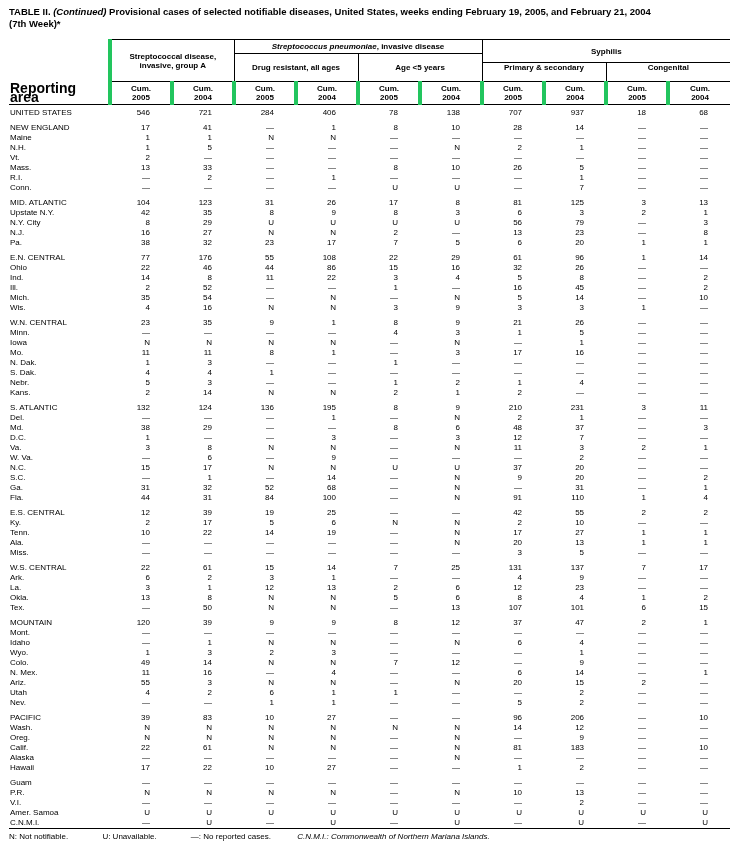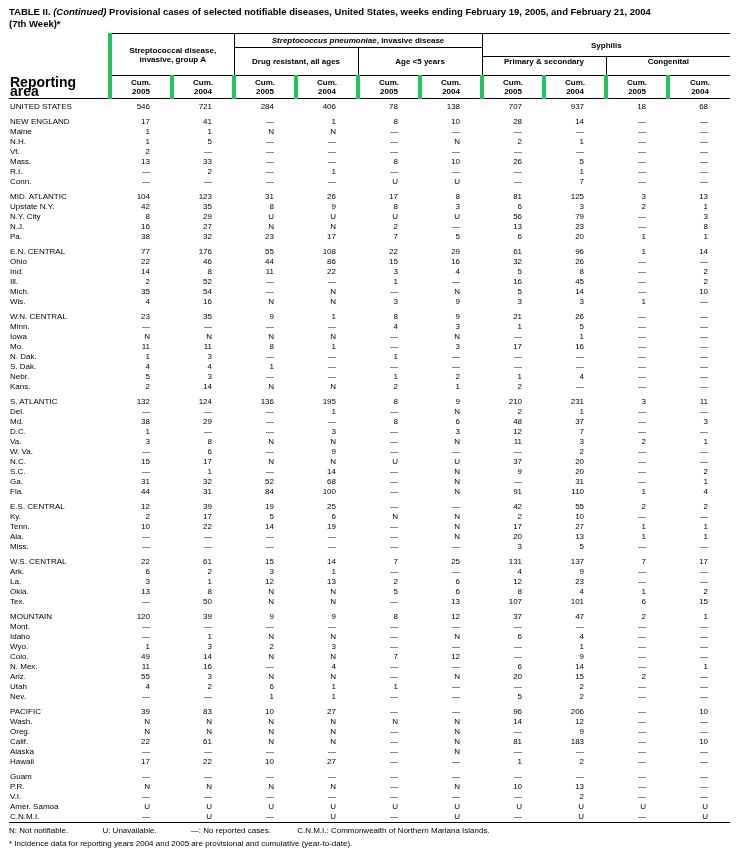--- a/index.html
+++ b/index.html
@@ -4,21 +4,21 @@
 <style>
   html,body { margin:0; padding:0; background:#ffffff; }
   body {
     width:738px; height:854px; overflow:hidden;
     font-family:"Liberation Sans", sans-serif; color:#000;
     -webkit-font-smoothing:antialiased;
   }
   .page { padding:6px 8px 0 9px; }
 
   
-  .title { font-size:9.5px; font-weight:bold; line-height:11.5px; margin-bottom:4px; }
+  .title { font-size:9.5px; font-weight:bold; line-height:11.5px; margin-bottom:10px; }
   .title .cont { font-style:italic; }
 
   
   table { border-collapse:collapse; table-layout:fixed; width:721px; border-bottom:1px solid #000; }
   col.c-area { width:101px; }
   col.c-num  { width:62px; }
 
   thead th { font-weight:bold; font-size:8px; line-height:9px; padding:0; text-align:center; }
   .b-t { border-top:1px solid #000; }
   .b-b { border-bottom:1px solid #000; }
@@ -39,21 +39,21 @@
   tbody td { font-size:8px; height:10px; line-height:10px; padding:0; vertical-align:bottom; white-space:nowrap; }
   tbody td.area { text-align:left; padding-left:1px; }
   tbody td.num  { text-align:right; padding-right:22px; }
   tbody tr.gap td { padding-top:5px; }
   tbody tr.first td { padding-top:3px; }
 
   
   .foot { font-size:8px; line-height:10px; margin-top:3px; }
   .legend span { margin-right:32px; }
   .legend span.wide { margin-right:24px; }
-  .legend span:last-child { margin-right:16px; }
+  .legend span:last-child { margin-right:16px;font-style:italic; }
 </style>
 </head>
 <body>
 
 <div class="page">
 
   <div class="title">
     <span>TABLE II.</span>
     <span class="cont">(Continued)</span>
     <span>Provisional cases of selected notifiable diseases, United States, weeks ending February 19, 2005, and February 21, 2004</span><br>
@@ -1006,15 +1006,14 @@
         </tr>
       </tbody>
   </table>
 
   <div class="foot legend">
     <span>N: Not notifiable.</span>
     <span>U: Unavailable.</span>
     <span class="wide">—: No reported cases.</span>
     <span>C.N.M.I.: Commonwealth of Northern Mariana Islands.</span>
   </div>
-  <div class="foot">* Incidence data for reporting years 2004 and 2005 are provisional and cumulative (year-to-date).</div>
 
 </div>
 
 </body></html>

